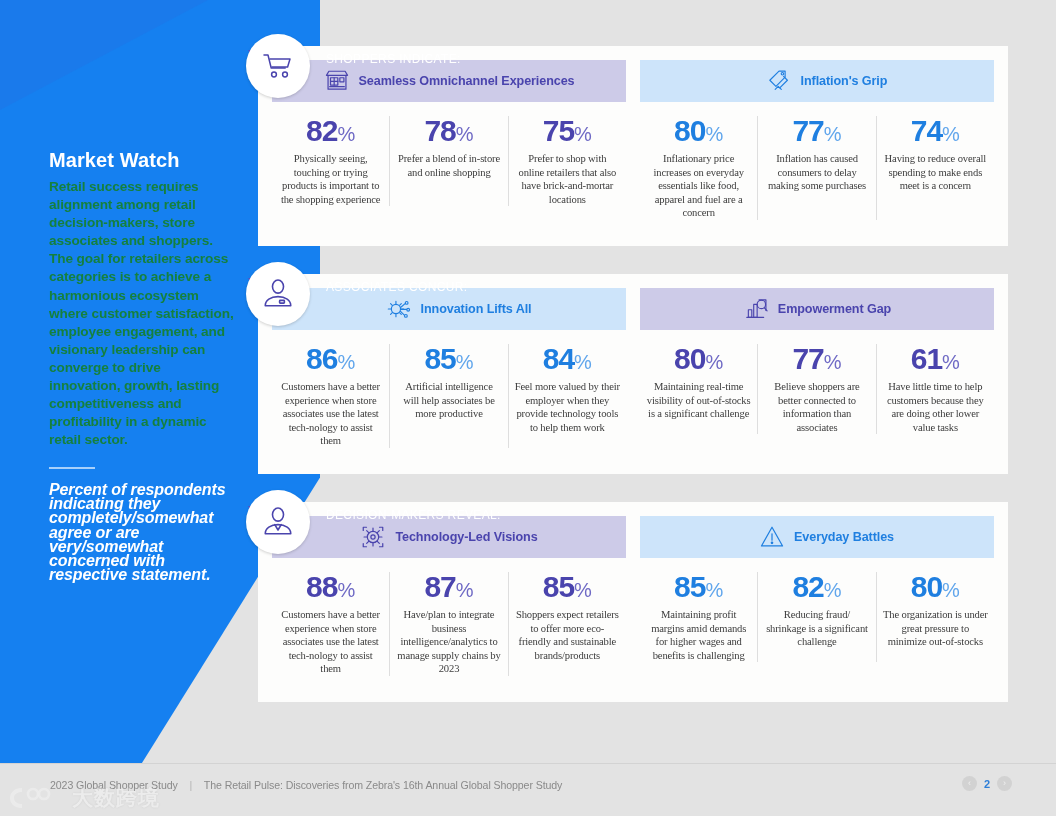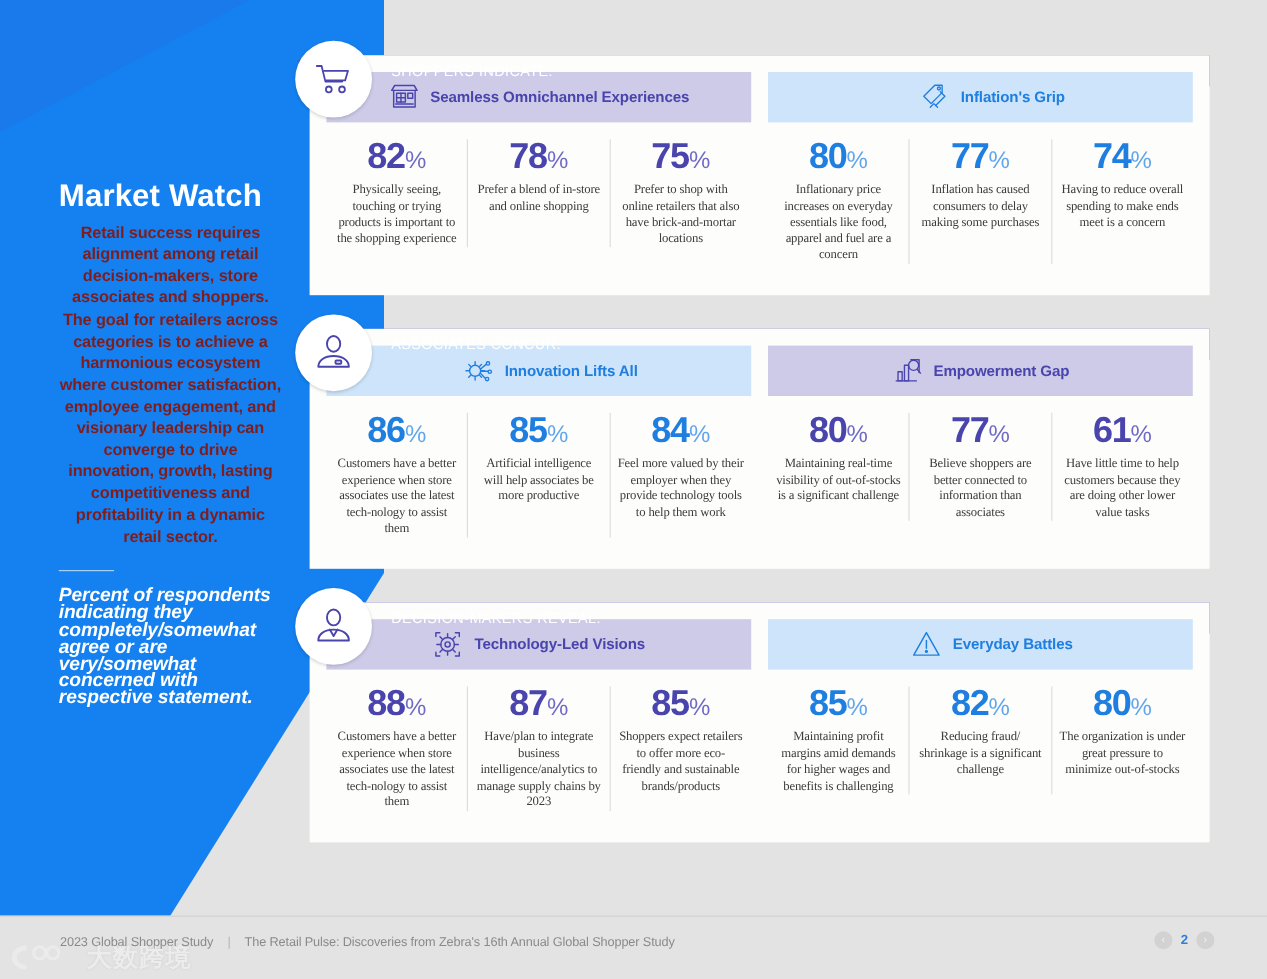--- a/index.html
+++ b/index.html
@@ -23,27 +23,26 @@
   .blue-panel-top{
     position:absolute;left:0;top:0;width:320px;height:120px;
     background:#1f75e8;
     clip-path:polygon(0 0, 208px 0, 0 110px);
     z-index:3;opacity:.55;
   }
   .blue-inner{
     position:absolute;left:49px;top:148px;width:186px;z-index:6;color:#ffffff;
   }
   .mw-title{
-    font-size:26px;font-weight:700;letter-spacing:.1px;margin:0 0 6px 0;line-height:1.2;
+    font-size:20px;font-weight:700;letter-spacing:.1px;margin:0 0 6px 0;line-height:1.2;
     color:#ffffff;
   }
   .mw-body{
-    font-size:13.6px;line-height:18.1px;font-weight:700;color:#7f1d1d;margin:0;
+    font-size:13.6px;line-height:18.1px;font-weight:700;color:#15803d;margin:0;
     letter-spacing:-.1px;
-    text-align:center;
   }
   .mw-rule{
     width:46px;height:1.5px;background:#a7d0fb;margin:18px 0 14px 0;border:0;
   }
   .mw-note{
     font-size:16px;line-height:14.2px;font-style:italic;font-weight:700;color:#ffffff;margin:0;
     letter-spacing:-.1px;
   }
 
   

